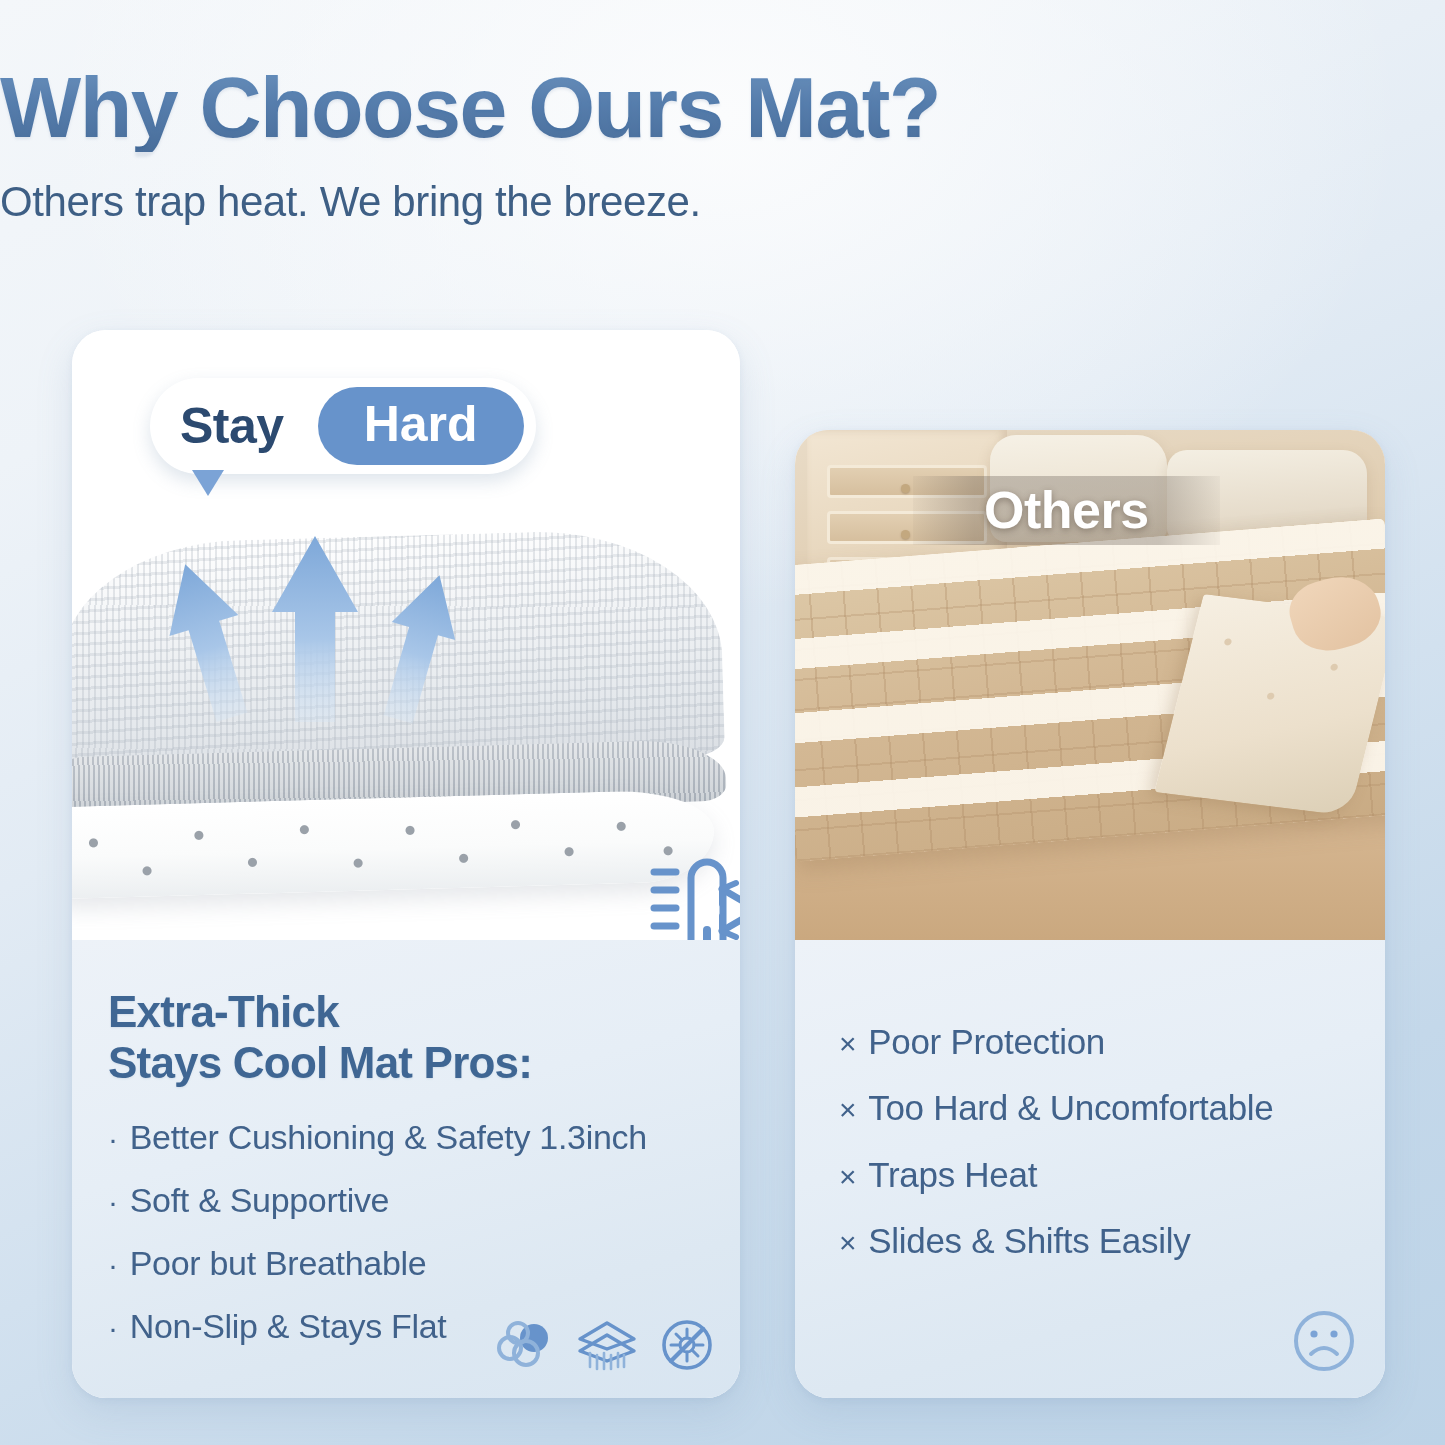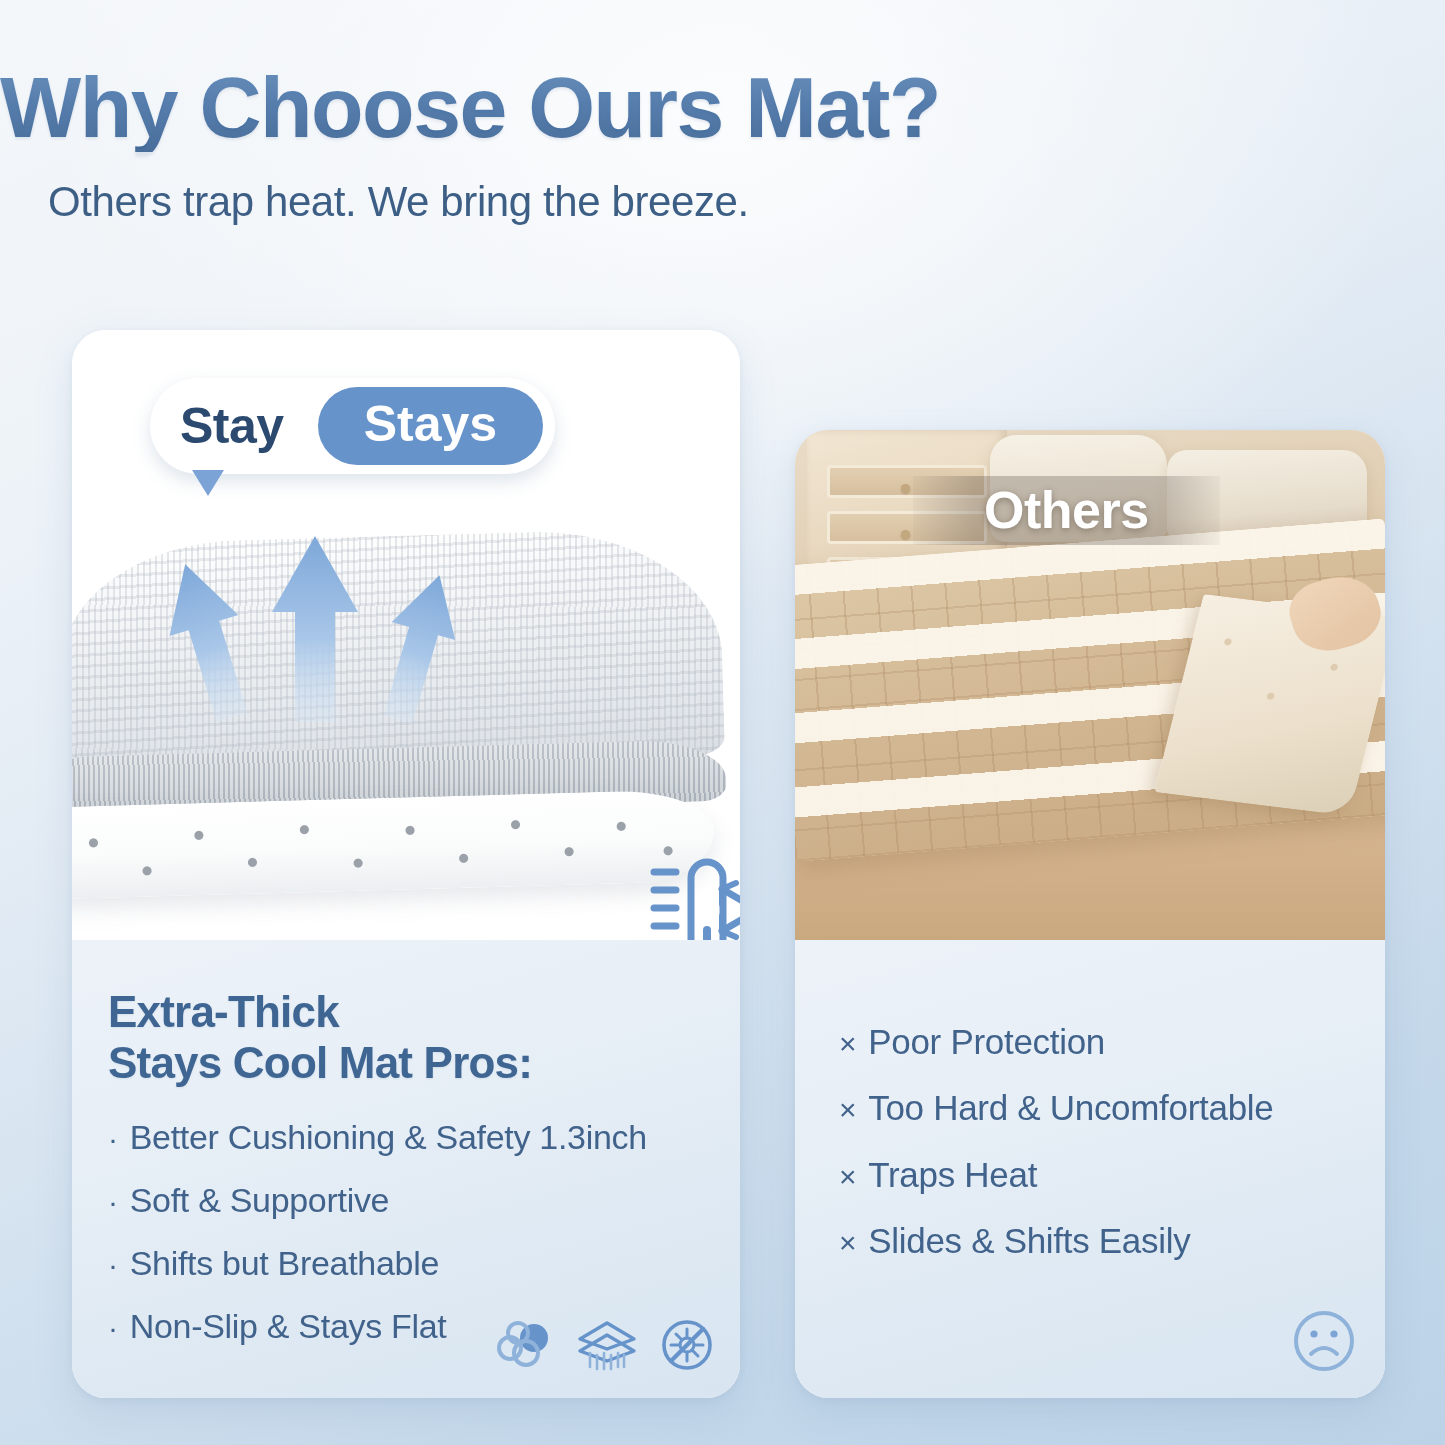--- a/index.html
+++ b/index.html
@@ -38,21 +38,20 @@
     text-shadow:0 2px 3px rgba(120,145,175,.18);
     line-height:1.05;
   }
 
   .subheadline {
     margin-top:26px;
     font-size:42px;
     font-weight:400;
     color:#3e5f85;
     letter-spacing:-0.4px;
-    margin-left:48px;
   }
 
   
   .cards { position:absolute; left:0; top:0; width:1445px; height:1445px; }
 
   .card {
     position:absolute;
     border-radius:34px;
     overflow:hidden;
     box-shadow:0 14px 36px rgba(110,140,175,.17), 0 2px 7px rgba(110,140,175,.10);
@@ -332,21 +331,21 @@
         <div class="bullet">
           <span class="mk">·</span>
           <span>Better Cushioning &amp; Safety 1.3inch</span>
         </div>
         <div class="bullet">
           <span class="mk">·</span>
           <span>Soft &amp; Supportive</span>
         </div>
         <div class="bullet">
           <span class="mk">·</span>
-          <span>Shifts but Breathable</span>
+          <span>Poor but Breathable</span>
         </div>
         <div class="bullet">
           <span class="mk">·</span>
           <span>Non-Slip &amp; Stays Flat</span>
         </div>
       </div>
 
       <div class="feature-icons">
         <svg width="58" height="50" viewBox="0 0 58 50">
           <g fill="#6793cb">
@@ -386,21 +385,21 @@
               <line x1="22" y1="32" x2="16" y2="38"></line>
           </g>
           <line x1="11" y1="43" x2="43" y2="11" stroke="#6793cb" stroke-width="4.2" stroke-linecap="round"></line>
         </svg>
       </div>
     </div>
   </div>
 
   <div class="badge">
     <span class="badge-stay">Stay</span>
-    <span class="badge-cool">Stays</span>
+    <span class="badge-cool">Hard</span>
     <span class="badge-tail"></span>
   </div>
 
   <div class="card card-right">
 
     <div class="media-right">
       <div class="photo">
         <div class="bed-bg"></div>
         <div class="headboard"></div>
 

